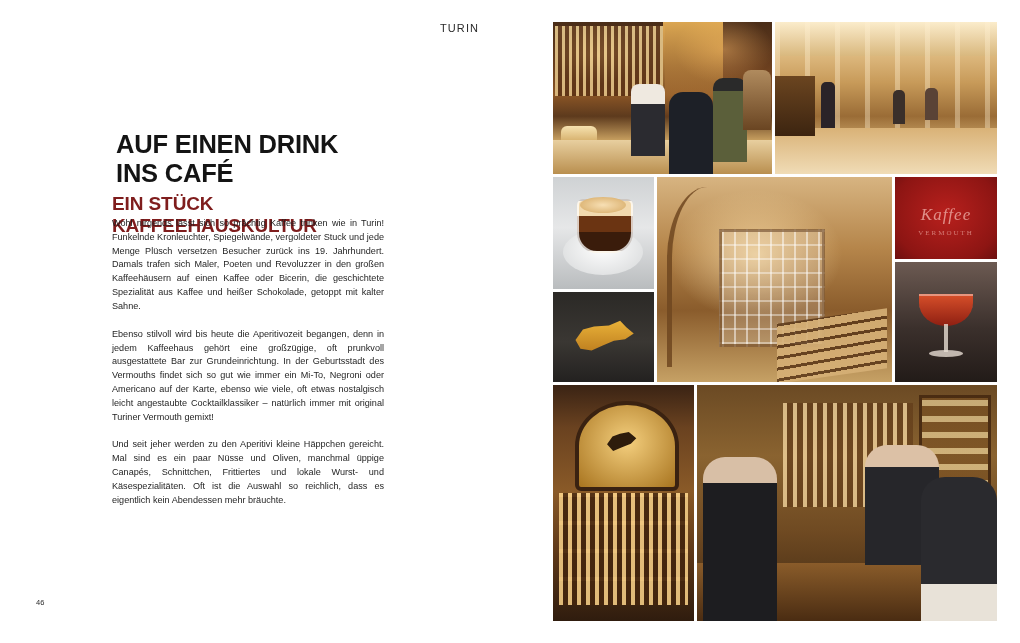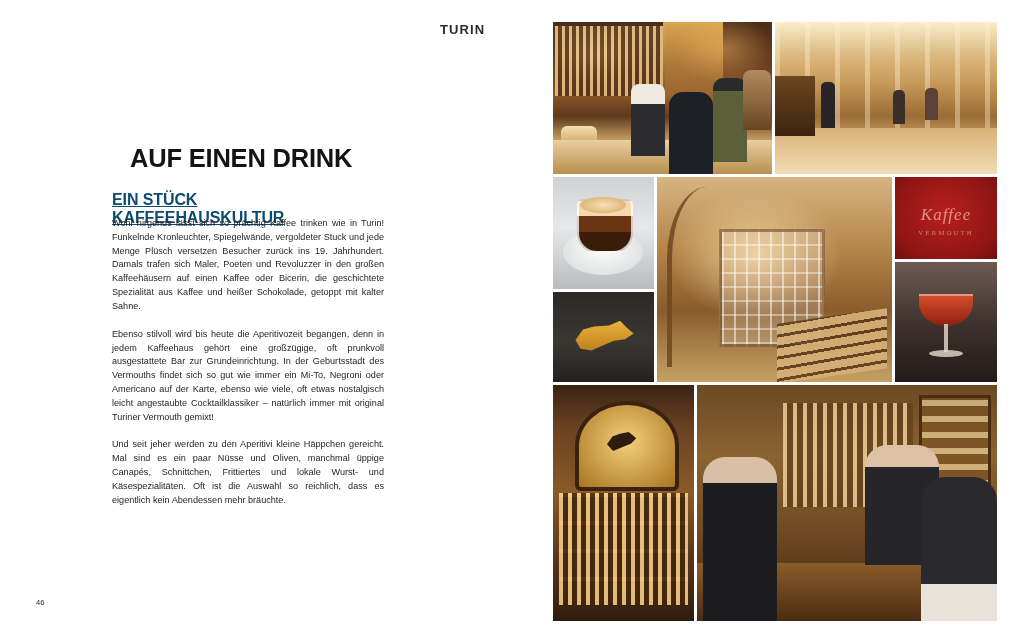--- a/index.html
+++ b/index.html
@@ -19,50 +19,49 @@
     width: 1020px;
     height: 643px;
     background: #ffffff;
   }
 
   
   .running-head {
     position: absolute;
     left: 440px;
     top: 22px;
-    font-size: 13px;
+    font-size: 11px;
     letter-spacing: 1.1px;
     color: #2b2b2b;
-    font-weight: 700;
+    font-weight: 400;
   }
 
   .headline {
     position: absolute;
     left: 112px;
     top: 126px;
     width: 300px;
   }
   .headline h1 {
-    margin: 18px;
+    margin: 4px;
     font-size: 25.5px;
     line-height: 1.12;
     font-weight: 700;
     letter-spacing: -0.2px;
     color: #141414;
     text-transform: uppercase;
   }
   .headline h2 {
     margin: 6px 0 0 0;
-    font-size: 16px;
+    font-size: 19px;
     line-height: 1.13;
     font-weight: 700;
     letter-spacing: -0.1px;
-    color: #0c4a6e;
+    color: #7f1d1d;
     text-transform: uppercase;
-    text-decoration: underline;
   }
 
   .body-copy {
     position: absolute;
     left: 112px;
     top: 217px;
     width: 272px;
   }
   .body-copy p {
     margin: 0 0 14px 0;
@@ -198,21 +197,21 @@
   .p9 .counter2 { position:absolute; left:0; bottom:0; width:100%; height:58px; background: linear-gradient(180deg,#8a5c2a,#4a2c12); }
 </style>
 </head>
 <body>
 
 <div class="page">
 
   <div class="running-head">TURIN</div>
 
   <div class="headline">
-    <h1><span>AUF EINEN DRINK</span><br></h1>
+    <h1><span>AUF EINEN DRINK</span><br><span>INS CAFÉ</span></h1>
     <h2><span>EIN STÜCK</span><br><span>KAFFEEHAUSKULTUR</span></h2>
   </div>
 
   <div class="body-copy">
     <p>Wohl nirgends lässt sich so prächtig Kaffee trinken wie in Turin! Funkelnde Kronleuchter, Spiegelwände, vergoldeter Stuck und jede Menge Plüsch versetzen Besucher zurück ins 19. Jahrhundert. Damals trafen sich Maler, Poeten und Revoluzzer in den großen Kaffeehäusern auf einen Kaffee oder Bicerin, die geschichtete Spezialität aus Kaffee und heißer Schokolade, getoppt mit kalter Sahne.</p>
     <p>Ebenso stilvoll wird bis heute die Aperitivozeit begangen, denn in jedem Kaffeehaus gehört eine großzügige, oft prunkvoll ausgestattete Bar zur Grundeinrichtung. In der Geburtsstadt des Vermouths findet sich so gut wie immer ein Mi-To, Negroni oder Americano auf der Karte, ebenso wie viele, oft etwas nostalgisch leicht angestaubte Cocktailklassiker – natürlich immer mit original Turiner Vermouth gemixt!</p>
     <p>Und seit jeher werden zu den Aperitivi kleine Häppchen gereicht. Mal sind es ein paar Nüsse und Oliven, manchmal üppige Canapés, Schnittchen, Frittiertes und lokale Wurst- und Käsespezialitäten. Oft ist die Auswahl so reichlich, dass es eigentlich kein Abendessen mehr bräuchte.</p>
   </div>
 
   <div class="folio">46</div>

